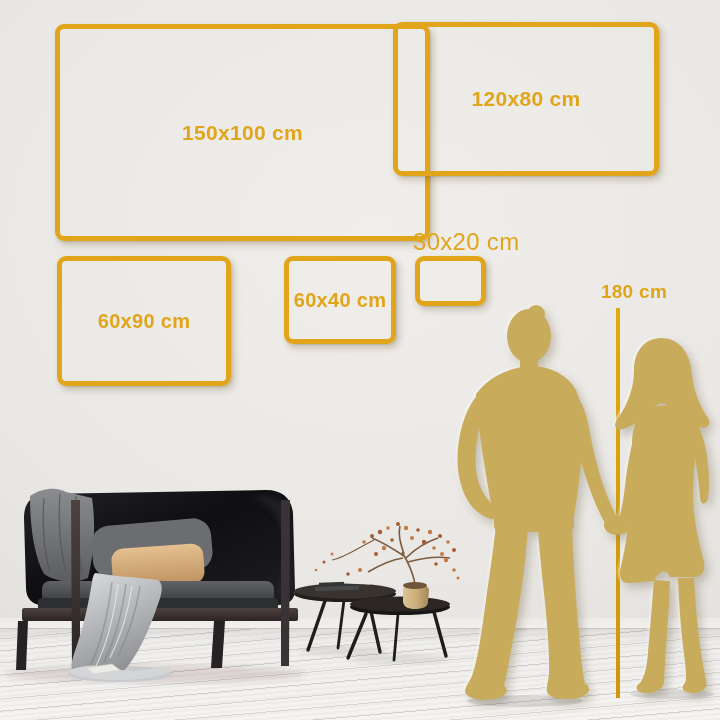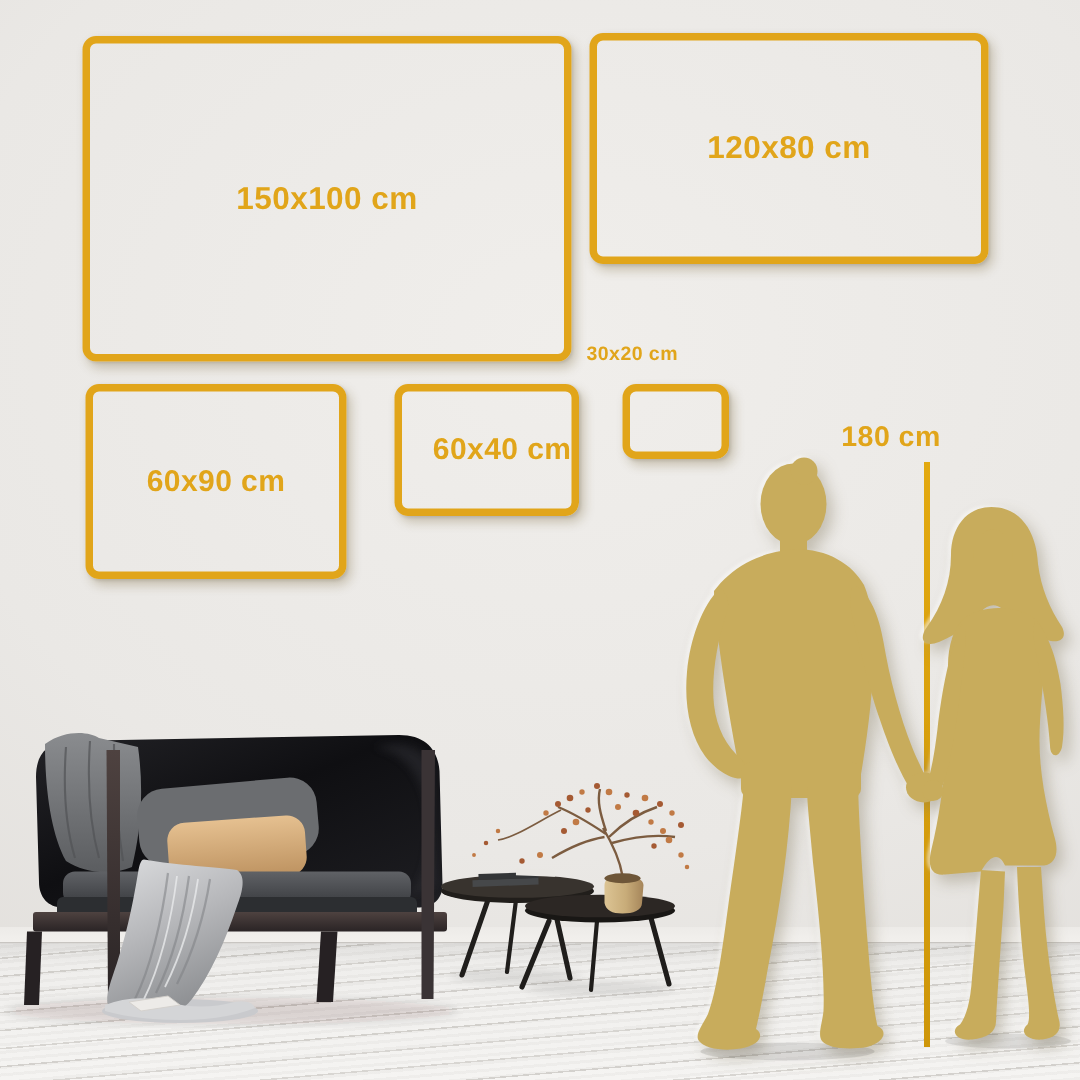--- a/index.html
+++ b/index.html
@@ -19,32 +19,32 @@
       linear-gradient(180deg,#EEEDEB,#F5F4F2);}
   .floor::before{content:"";position:absolute;left:0;top:0;width:100%;height:14px;
     background:linear-gradient(180deg,rgba(0,0,0,0.06),rgba(0,0,0,0));}
 
   
   .frame{position:absolute;box-sizing:border-box;
     border:5px solid var(--accent-gold,#E1A51A);border-radius:9px;
     box-shadow:3px 4px 7px rgba(100,80,25,0.28), 1px 1px 2px rgba(0,0,0,0.10);
     display:flex;align-items:center;justify-content:center;}
   .frame-label{color:var(--accent-gold,#E1A51A);font-weight:700;letter-spacing:0.3px;}
-  .f150{left:55px;top:24px;width:326px;height:217px;}
+  .f150{left:55px;top:24px;width:375px;height:217px;}
   .f120{left:393px;top:22px;width:266px;height:154px;}
   .f90 {left:57px;top:256px;width:174px;height:130px;}
-  .f60 {left:263px;top:256px;width:123px;height:88px;justify-content:flex-end;}
+  .f60 {left:284px;top:256px;width:112px;height:88px;}
   .f30 {left:415px;top:256px;width:71px;height:50px;}
   .f150 .frame-label,.f120 .frame-label{font-size:21px;}
   .f90 .frame-label,.f60 .frame-label{font-size:20px;}
-  .label-30{position:absolute;left:391px;top:228px;font-size:13px;font-weight:700;
+  .label-30{position:absolute;left:413px;top:228px;font-size:24px;font-weight:400;
     color:var(--accent-gold,#E1A51A);letter-spacing:0.3px;}
 
   
-  .ruler-label{position:absolute;left:546px;top:281px;width:96px;text-align:center;
+  .ruler-label{position:absolute;left:586px;top:281px;width:96px;text-align:center;
     font-size:19px;font-weight:700;color:var(--accent-gold,#E1A51A);letter-spacing:0.3px;}
   .ruler-line{position:absolute;left:616px;top:308px;width:4px;height:390px;
     background:linear-gradient(180deg,#E3A90F,#CE9609);z-index:3;}
 
   
   .sofa-svg{position:absolute;left:0px;top:478px;z-index:3;}
   .tables-svg{position:absolute;left:288px;top:518px;z-index:3;}
   .couple-svg{position:absolute;left:440px;top:300px;z-index:4;
     filter:drop-shadow(4px 5px 5px rgba(80,65,25,0.28)) drop-shadow(-2px -1px 1px rgba(255,255,255,0.55));}
   .sil{fill:var(--silhouette-gold,#C8AC5C);}

